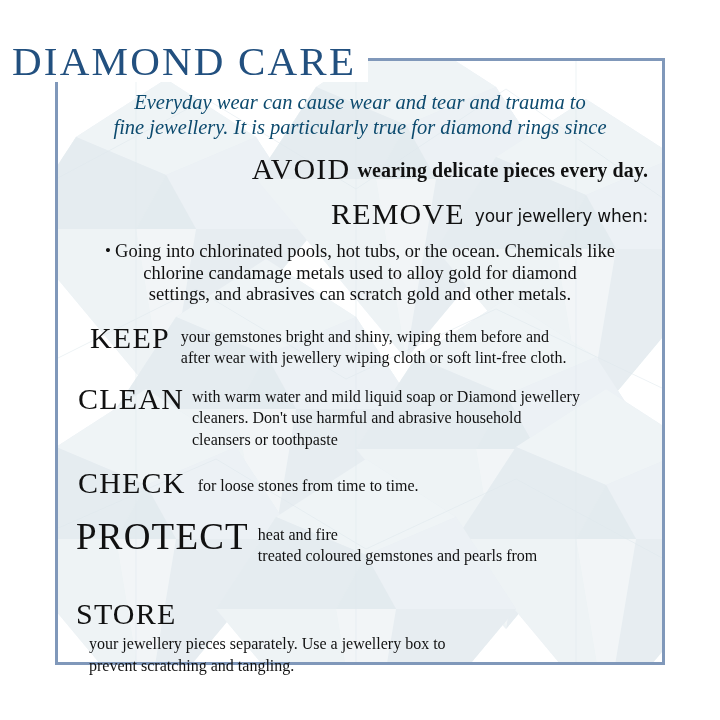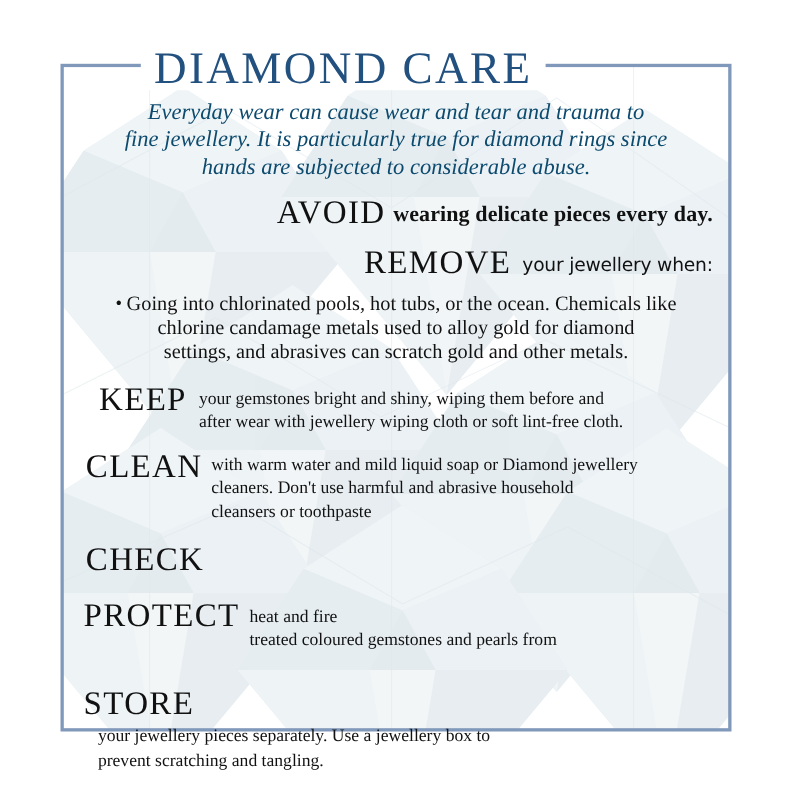--- a/index.html
+++ b/index.html
@@ -40,21 +40,20 @@
     box-sizing: border-box;
     z-index: 1;
   }
 
   
   #title-wrap {
     position: absolute;
     top: 41px;
     left: 0;
     width: 624px;
-    text-align: center;
     z-index: 3;
     line-height: 1;
   }
   #page-title {
     display: inline-block;
     background: #ffffff;
     padding: 0 12px;
     font-family: "Liberation Serif", "DejaVu Serif", serif;
     font-size: 41px;
     letter-spacing: 2.2px;
@@ -160,21 +159,21 @@
 
   .row-clean { margin-top: 14px; padding-left: 6px; }
   .row-clean .kw { font-size: 30px; }
   .row-clean .bodycell { padding-left: 8px; padding-top: 3px; }
 
   .row-check { margin-top: 17px; padding-left: 6px; }
   .row-check .kw { font-size: 30px; }
   .row-check .bodycell { padding-left: 12px; padding-top: 8px; }
 
   .row-protect { margin-top: 19px; padding-left: 4px; }
-  .row-protect .kw { font-size: 30px; }
+  .row-protect .kw { font-size: 37px; }
   .row-protect .bodycell { padding-left: 9px; padding-top: 6px; }
 
   .row-store { margin-top: 31px; padding-left: 4px; flex-direction: column; }
   .row-store .kw { font-size: 30px; }
   .row-store .bodycell { padding-left: 13px; padding-top: 4px; }
 </style>
 </head>
 <body>
 
 <div id="watermark">
@@ -217,21 +216,20 @@
 
 <div id="title-wrap">
   <span id="page-title" style="color: rgb(34, 80, 127);">DIAMOND CARE</span>
 </div>
 
 <div id="content">
 
   <div class="intro">
     <div>Everyday wear can cause wear and tear and trauma to</div>
     <div>fine jewellery. It is particularly true for diamond rings since</div>
-    <div>hands are subjected to considerable abuse.</div>
   </div>
 
   <div class="line-center row-avoid">
     <span class="kw">AVOID</span><span class="body-bold">wearing delicate pieces every day.</span>
   </div>
 
   <div class="line-center row-remove">
     <span class="kw">REMOVE</span><span class="sans">your jewellery when:</span>
   </div>
 
@@ -261,20 +259,23 @@
       <div>with warm water and mild liquid soap or Diamond jewellery</div>
       <div>cleaners. Don't use harmful and abrasive household</div>
       <div>cleansers or toothpaste</div>
     </div>
   </div>
 
   <div class="row row-check">
     <div class="kwcell">
       <span class="kw">CHECK</span>
     </div>
+    <div class="bodycell">
+      <div>for loose stones from time to time.</div>
+    </div>
   </div>
 
   <div class="row row-protect">
     <div class="kwcell">
       <span class="kw">PROTECT</span>
     </div>
     <div class="bodycell">
       <div>heat and fire</div>
       <div>treated coloured gemstones and pearls from</div>
     </div>

